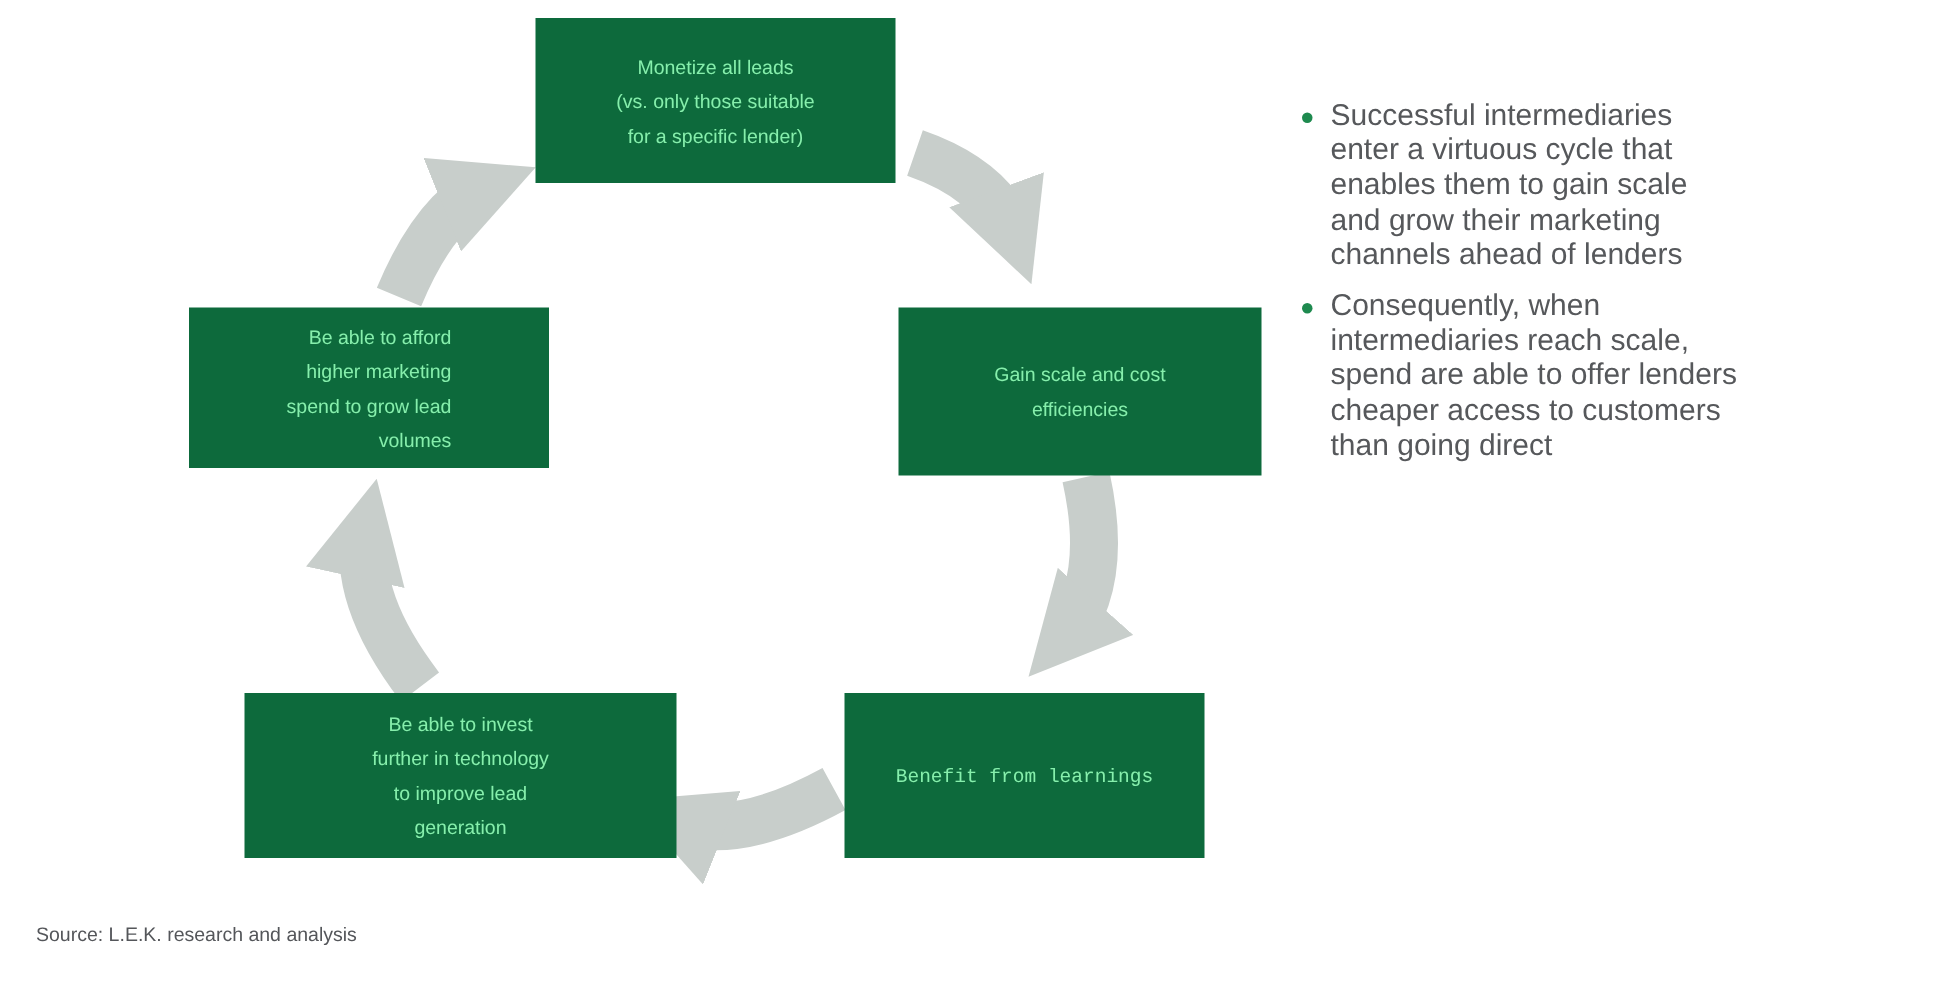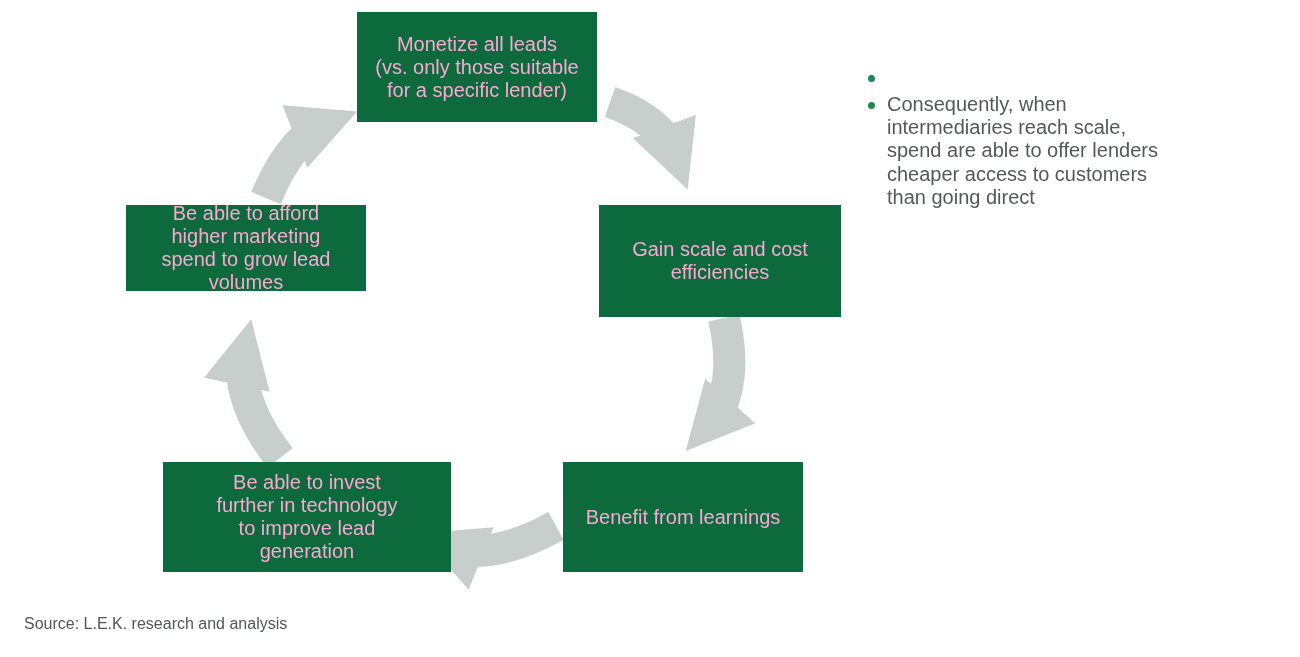--- a/index.html
+++ b/index.html
@@ -7,33 +7,33 @@
     position:relative;
     width:1300px;height:657px;
     background:#ffffff;
     font-family:"Liberation Sans", sans-serif;
     overflow:hidden;
   }
   .arrow-layer{position:absolute;left:0;top:0;width:1300px;height:657px;}
   .cycle-box{
     position:absolute;
     background:#0d6a3c;
-    color:#f9a8d4;
+    color:#86efac;
     display:flex;align-items:center;justify-content:center;
     text-align:center;
-    font-size:20px;line-height:23px;
+    font-size:13px;line-height:23px;
     white-space:pre-line;
     box-sizing:border-box;
     padding:6px 8px;
   }
   .box-top{left:357px;top:12px;width:240px;height:110px;}
   .box-right{left:599px;top:205px;width:242px;height:112px;}
-  .box-bottom-right{left:563px;top:462px;width:240px;height:110px;}
+  .box-bottom-right{left:563px;top:462px;width:240px;height:110px;font-family:Liberation Mono, monospace;}
   .box-bottom-left{left:163px;top:462px;width:288px;height:110px;}
-  .box-left{left:126px;top:205px;width:240px;height:86px;}
+  .box-left{left:126px;top:205px;width:240px;height:107px;text-align:right;}
 
   .bullets{
     position:absolute;left:868px;top:66px;width:330px;
     color:#56585b;
   }
   .bullet{
     display:flex;align-items:flex-start;
     margin-bottom:11px;
   }
   .bullet-dot{
@@ -41,21 +41,21 @@
     width:7px;height:7px;border-radius:50%;
     background:#1e8a4f;
     margin:9px 12px 0 0;
   }
   .bullet-text{
     font-size:20px;line-height:23.2px;
     white-space:pre-line;
   }
   .source{
     position:absolute;left:24px;top:615px;
-    font-size:16px;color:#54565a;
+    font-size:13px;color:#54565a;
   }
 </style>
 </head>
 <body>
 
 <div class="page">
 
   <svg class="arrow-layer" viewBox="0 0 1300 657" xmlns="http://www.w3.org/2000/svg">
     <defs>
       <marker id="ah" viewBox="0 0 10 10" refX="5" refY="5" markerWidth="2.1" markerHeight="2.1" orient="auto">
@@ -94,20 +94,25 @@
   <div class="cycle-box box-left">
     <span>Be able to afford
 higher marketing
 spend to grow lead
 volumes</span>
   </div>
 
   <div class="bullets">
     <div class="bullet">
       <span class="bullet-dot"></span>
+      <span class="bullet-text">Successful intermediaries
+enter a virtuous cycle that
+enables them to gain scale
+and grow their marketing
+channels ahead of lenders</span>
     </div>
     <div class="bullet">
       <span class="bullet-dot"></span>
       <span class="bullet-text">Consequently, when
 intermediaries reach scale,
 spend are able to offer lenders
 cheaper access to customers
 than going direct</span>
     </div>
   </div>

